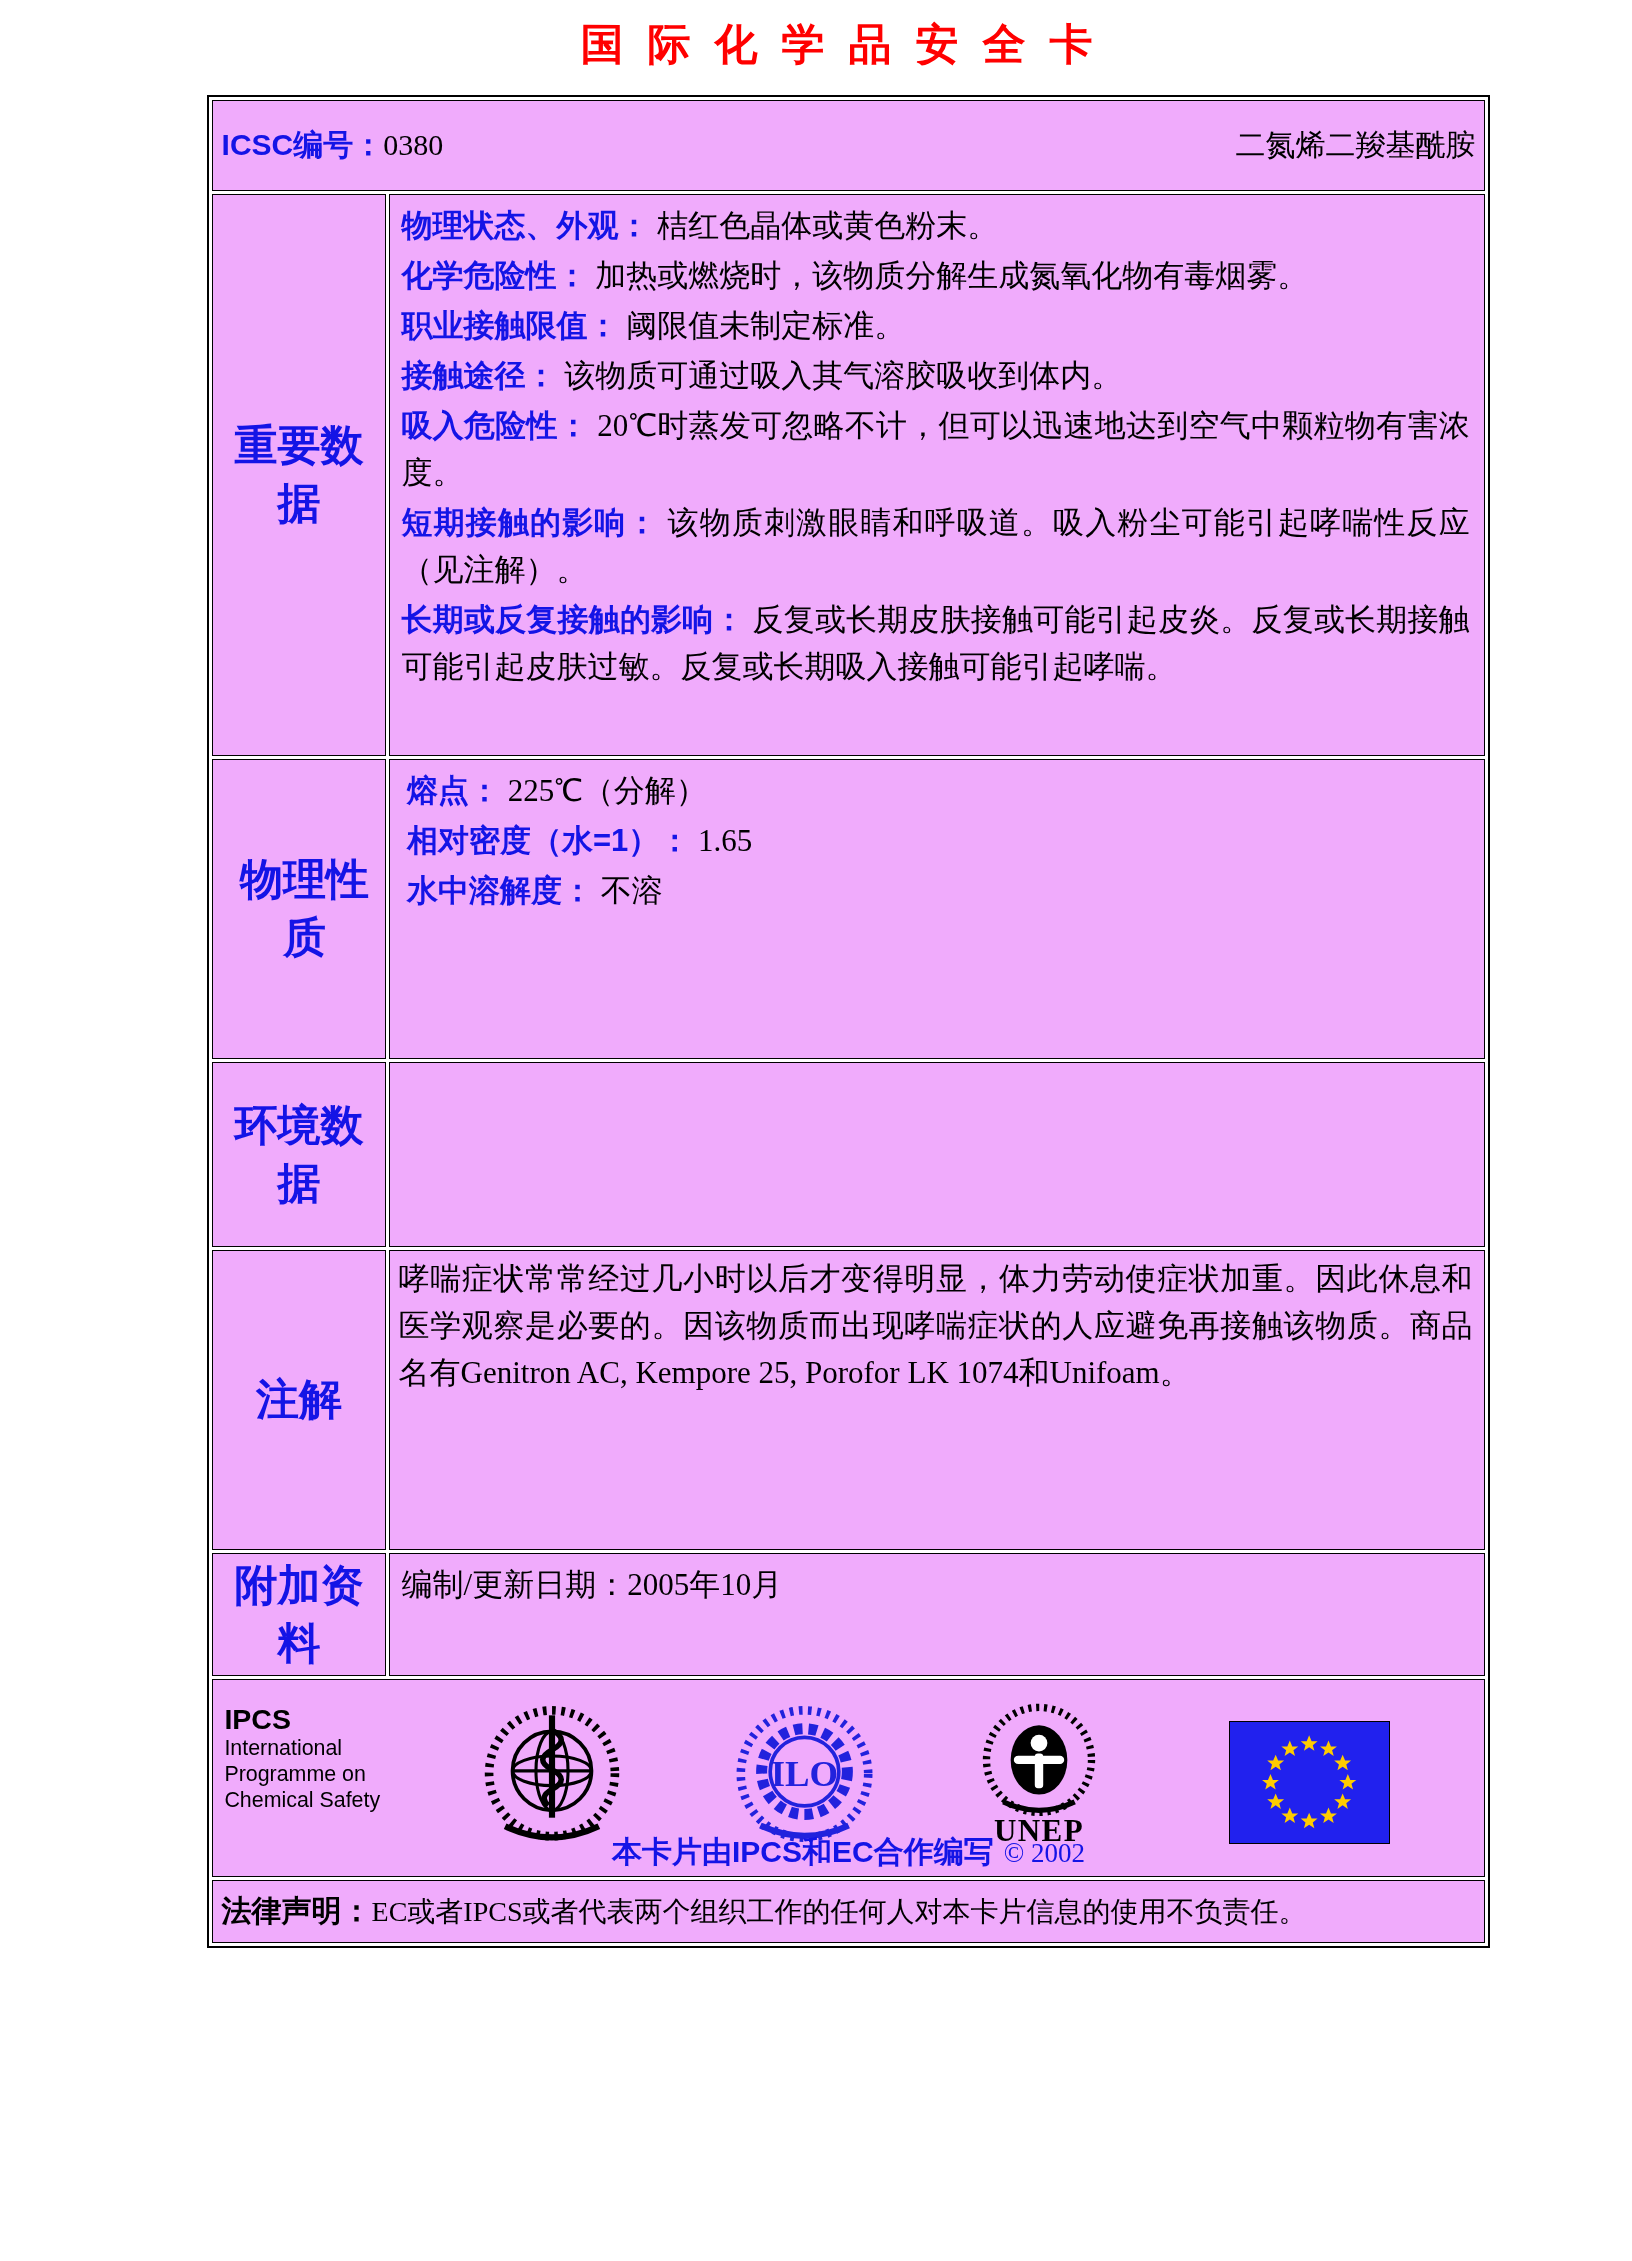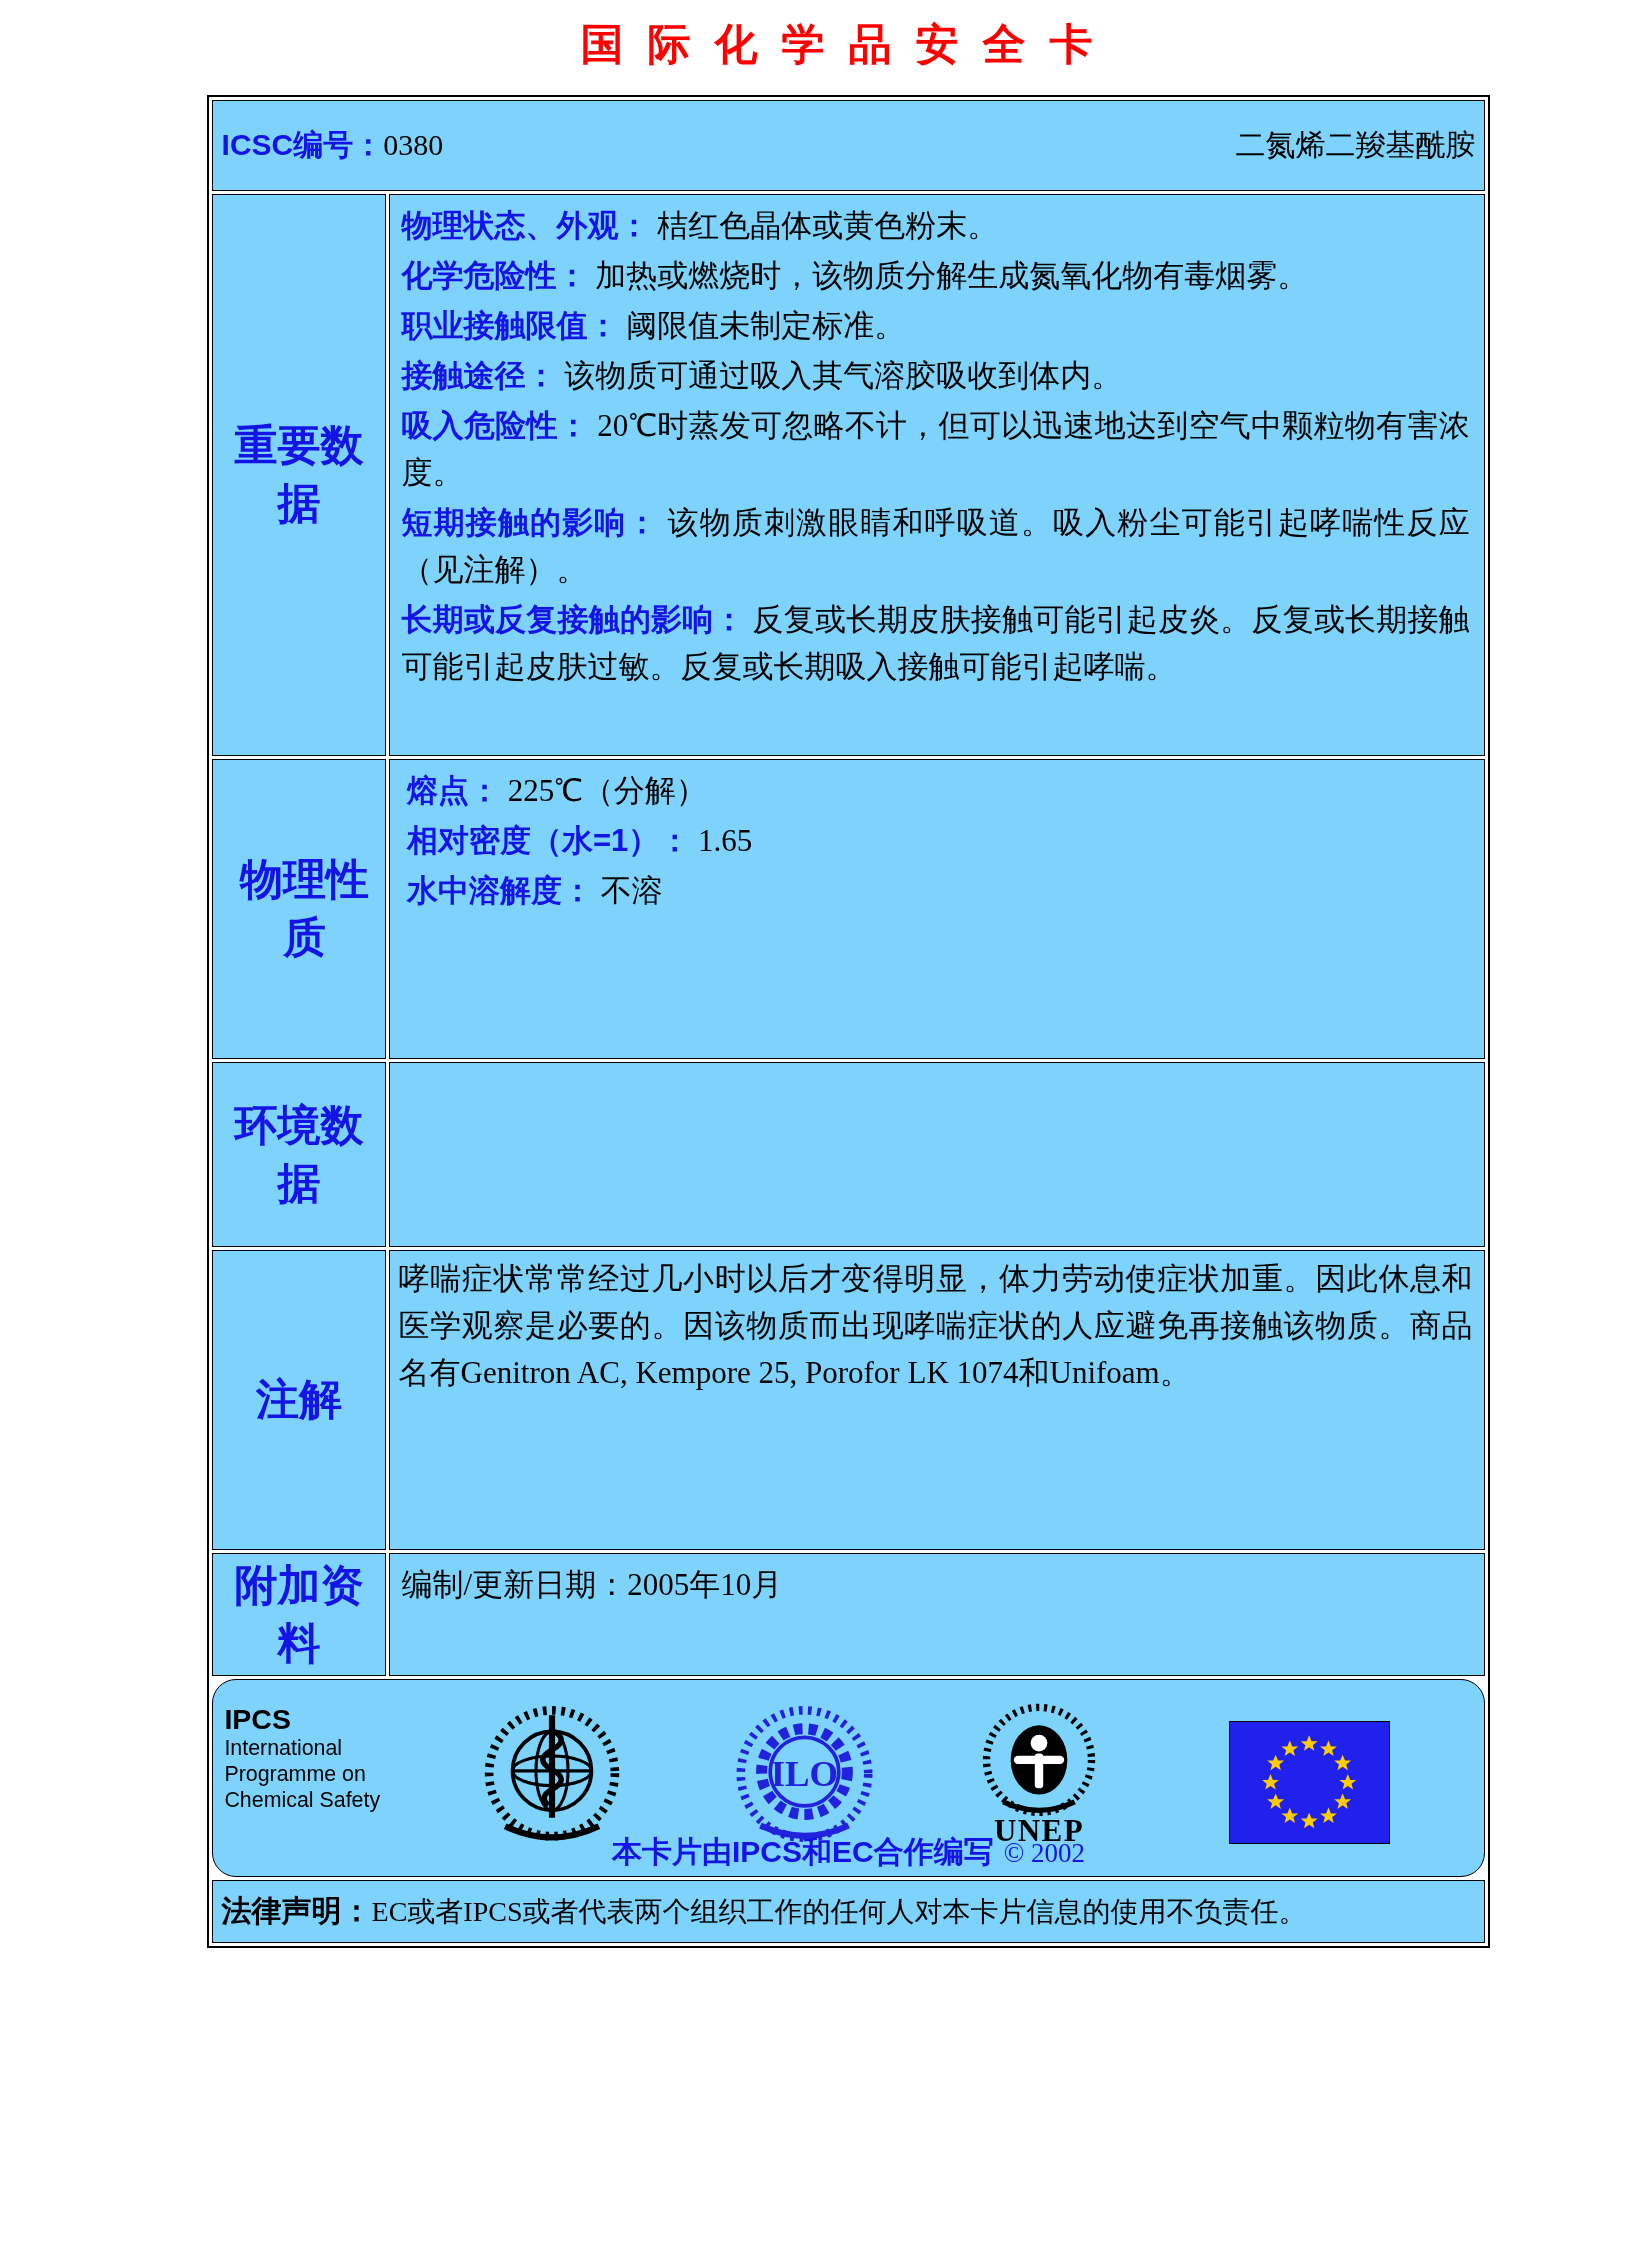--- a/index.html
+++ b/index.html
@@ -19,37 +19,37 @@
   .page-title{
     margin-top:15.7px;text-align:center;
     font-size:43px;font-weight:bold;color:var(--red);
     letter-spacing:24px;white-space:nowrap;
     font-family:"Liberation Serif", serif;
   }
   table.icsc{
     border:2.1px solid #000;border-spacing:3.6px;border-collapse:separate;
     width:1283px;table-layout:fixed;margin-top:21.4px;background:#fff;
   }
-  td{border:1.4px solid #000;vertical-align:top;background:#7dd3fc;overflow:hidden;}
+  td{border:1.4px solid #000;vertical-align:top;background:#f0abfc;overflow:hidden;}
   td.sec-label{
     text-align:center;vertical-align:middle;
     font-family:"Liberation Sans", sans-serif;font-weight:bold;
     font-size:43px;color:var(--blue);padding:0 2.9px;
   }
   td.content{padding:4.3px 11.4px 0 8.6px;font-size:31px;line-height:47px;text-align:justify;}
   td.header-cell{height:91px;vertical-align:middle;padding:0 8.6px;font-size:30px;}
   .hdr-wrap{display:flex;justify-content:space-between;align-items:center;width:100%;}
   .blab{font-family:"Liberation Sans", sans-serif;font-weight:bold;color:var(--blue);}
   p.item{margin:3px;}
   .r-important td{height:562px;}
   .r-physical td{height:300px;padding-left:14px;}
   .r-environ td{height:185px;}
   .r-notes td{height:300px;}
   .r-additional td{height:123px;}
-  td.footer-cell{height:198px;position:relative;padding:0;border-radius:24px;}
+  td.footer-cell{height:198px;position:relative;padding:0;}
   td.legal-cell{height:63px;vertical-align:middle;font-size:28px;padding:0 8.6px;text-align:left;}
   .ipcs-block{position:absolute;left:11.4px;top:24px;font-family:"Liberation Sans", sans-serif;}
   .ipcs-title{font-size:28.5px;font-weight:bold;line-height:31px;}
   .ipcs-line{font-size:21.4px;line-height:26px;}
   .logo{position:absolute;}
   .logo-who{left:265px;top:20px;width:148px;height:154px;}
   .logo-ilo{left:518px;top:23px;width:147px;height:147px;}
   .unep-block{position:absolute;left:761px;top:18.6px;width:130px;text-align:center;}
   .unep-svg{width:126px;height:126px;display:block;margin:0 auto;}
   .unep-text{font-family:"Liberation Serif", serif;font-weight:bold;font-size:31px;letter-spacing:1.4px;margin-top:-11.4px;}

